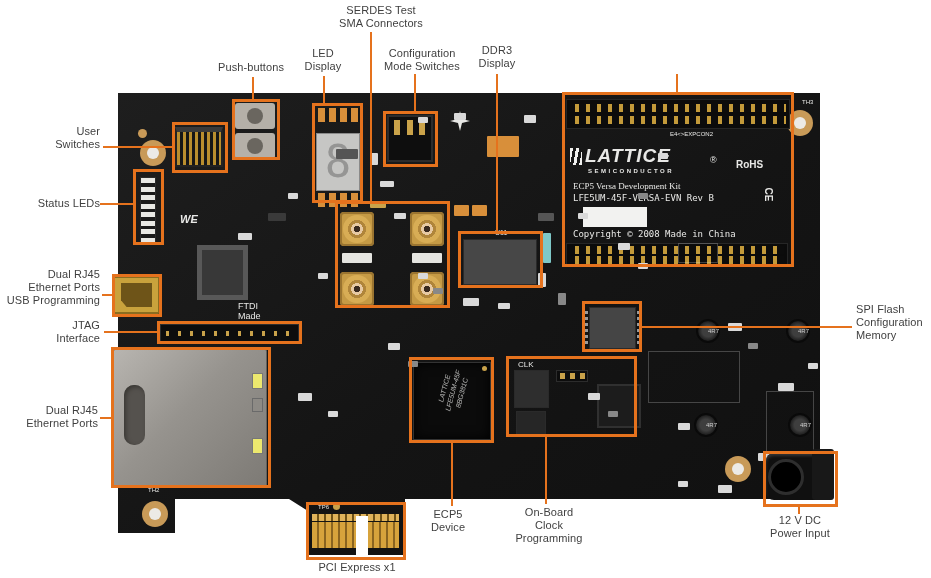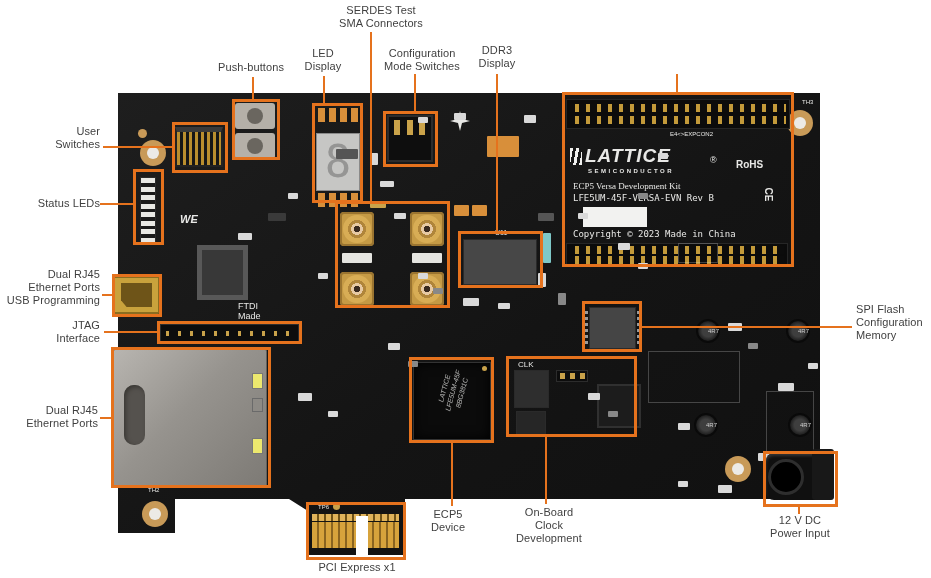--- a/index.html
+++ b/index.html
@@ -116,21 +116,21 @@
 
     <div style="left:452px;top:55px;width:12px;height:17px;background:repeating-linear-gradient(100deg,#f0f0ee 0 3px,transparent 3px 6px)"></div>
     <div class="wtxt" style="left:467px;top:52px;font-size:19px;font-weight:bold;font-style:italic;letter-spacing:1px">LATTICE</div>
     <div class="wtxt" style="left:470px;top:75px;font-size:6px;letter-spacing:2.5px;font-weight:bold">SEMICONDUCTOR</div>
     <div class="wtxt" style="left:592px;top:62px;font-size:9px">®</div>
     <div class="wtxt" style="left:618px;top:66px;font-size:10px;font-weight:bold">RoHS</div>
     <div class="wtxt" style="left:644px;top:96px;font-size:10px;font-weight:bold;transform:rotate(90deg)">CE</div>
     <div class="wtxt" style="left:455px;top:88px;font-size:9px;font-family:Liberation Serif, serif">ECP5 Versa Development Kit</div>
     <div class="wtxt" style="left:455px;top:100px;font-size:9px;font-family:'DejaVu Sans Mono',monospace">LFE5UM-45F-VERSA-EVN Rev B</div>
     <div style="left:465px;top:114px;width:64px;height:20px;background:#f2f2f0"></div>
-    <div class="wtxt" style="left:455px;top:136px;font-size:9px;font-family:'DejaVu Sans Mono',monospace">Copyright © 2023 Made in China</div>
+    <div class="wtxt" style="left:455px;top:136px;font-size:9px;font-family:'DejaVu Sans Mono',monospace">Copyright © 2008 Made in China</div>
 
     <div class="chip" style="left:471px;top:214px;width:47px;height:42px;background:#454545"></div>
     <div style="left:465px;top:218px;width:5px;height:34px;background:repeating-linear-gradient(180deg,#9a9a9a 0 3px,transparent 3px 6px)"></div>
     <div style="left:519px;top:218px;width:5px;height:34px;background:repeating-linear-gradient(180deg,#9a9a9a 0 3px,transparent 3px 6px)"></div>
 
     <div style="left:295px;top:269px;width:78px;height:78px;background:#0b0b0b;border:1px solid #333;box-shadow:inset 0 0 12px #000"></div>
     <div class="wtxt ml" style="left:300px;top:284px;width:70px;font-size:7px;line-height:9px;opacity:.75;transform:rotate(-75deg);font-style:italic;text-align:center">LATTICE
 LFE5UM-45F
 8BG381C</div>
     <div style="left:364px;top:273px;width:5px;height:5px;border-radius:50%;background:#c9a24a"></div>
@@ -272,17 +272,17 @@
 Mode Switches</div>
   <div class="lbl ml tc" style="left:462px;top:44px;width:70px">DDR3
 Display</div>
   <div class="lbl ml tl" style="left:856px;top:303px;width:78px">SPI Flash
 Configuration
 Memory</div>
   <div class="lbl ml tc" style="left:413px;top:508px;width:70px">ECP5
 Device</div>
   <div class="lbl ml tc" style="left:494px;top:506px;width:110px">On-Board
 Clock
-Development</div>
+Programming</div>
   <div class="lbl ml tc" style="left:755px;top:514px;width:90px">12 V DC
 Power Input</div>
   <div class="lbl tc" style="left:302px;top:561px;width:110px">PCI Express x1</div>
 </div>
 
 </body></html>

